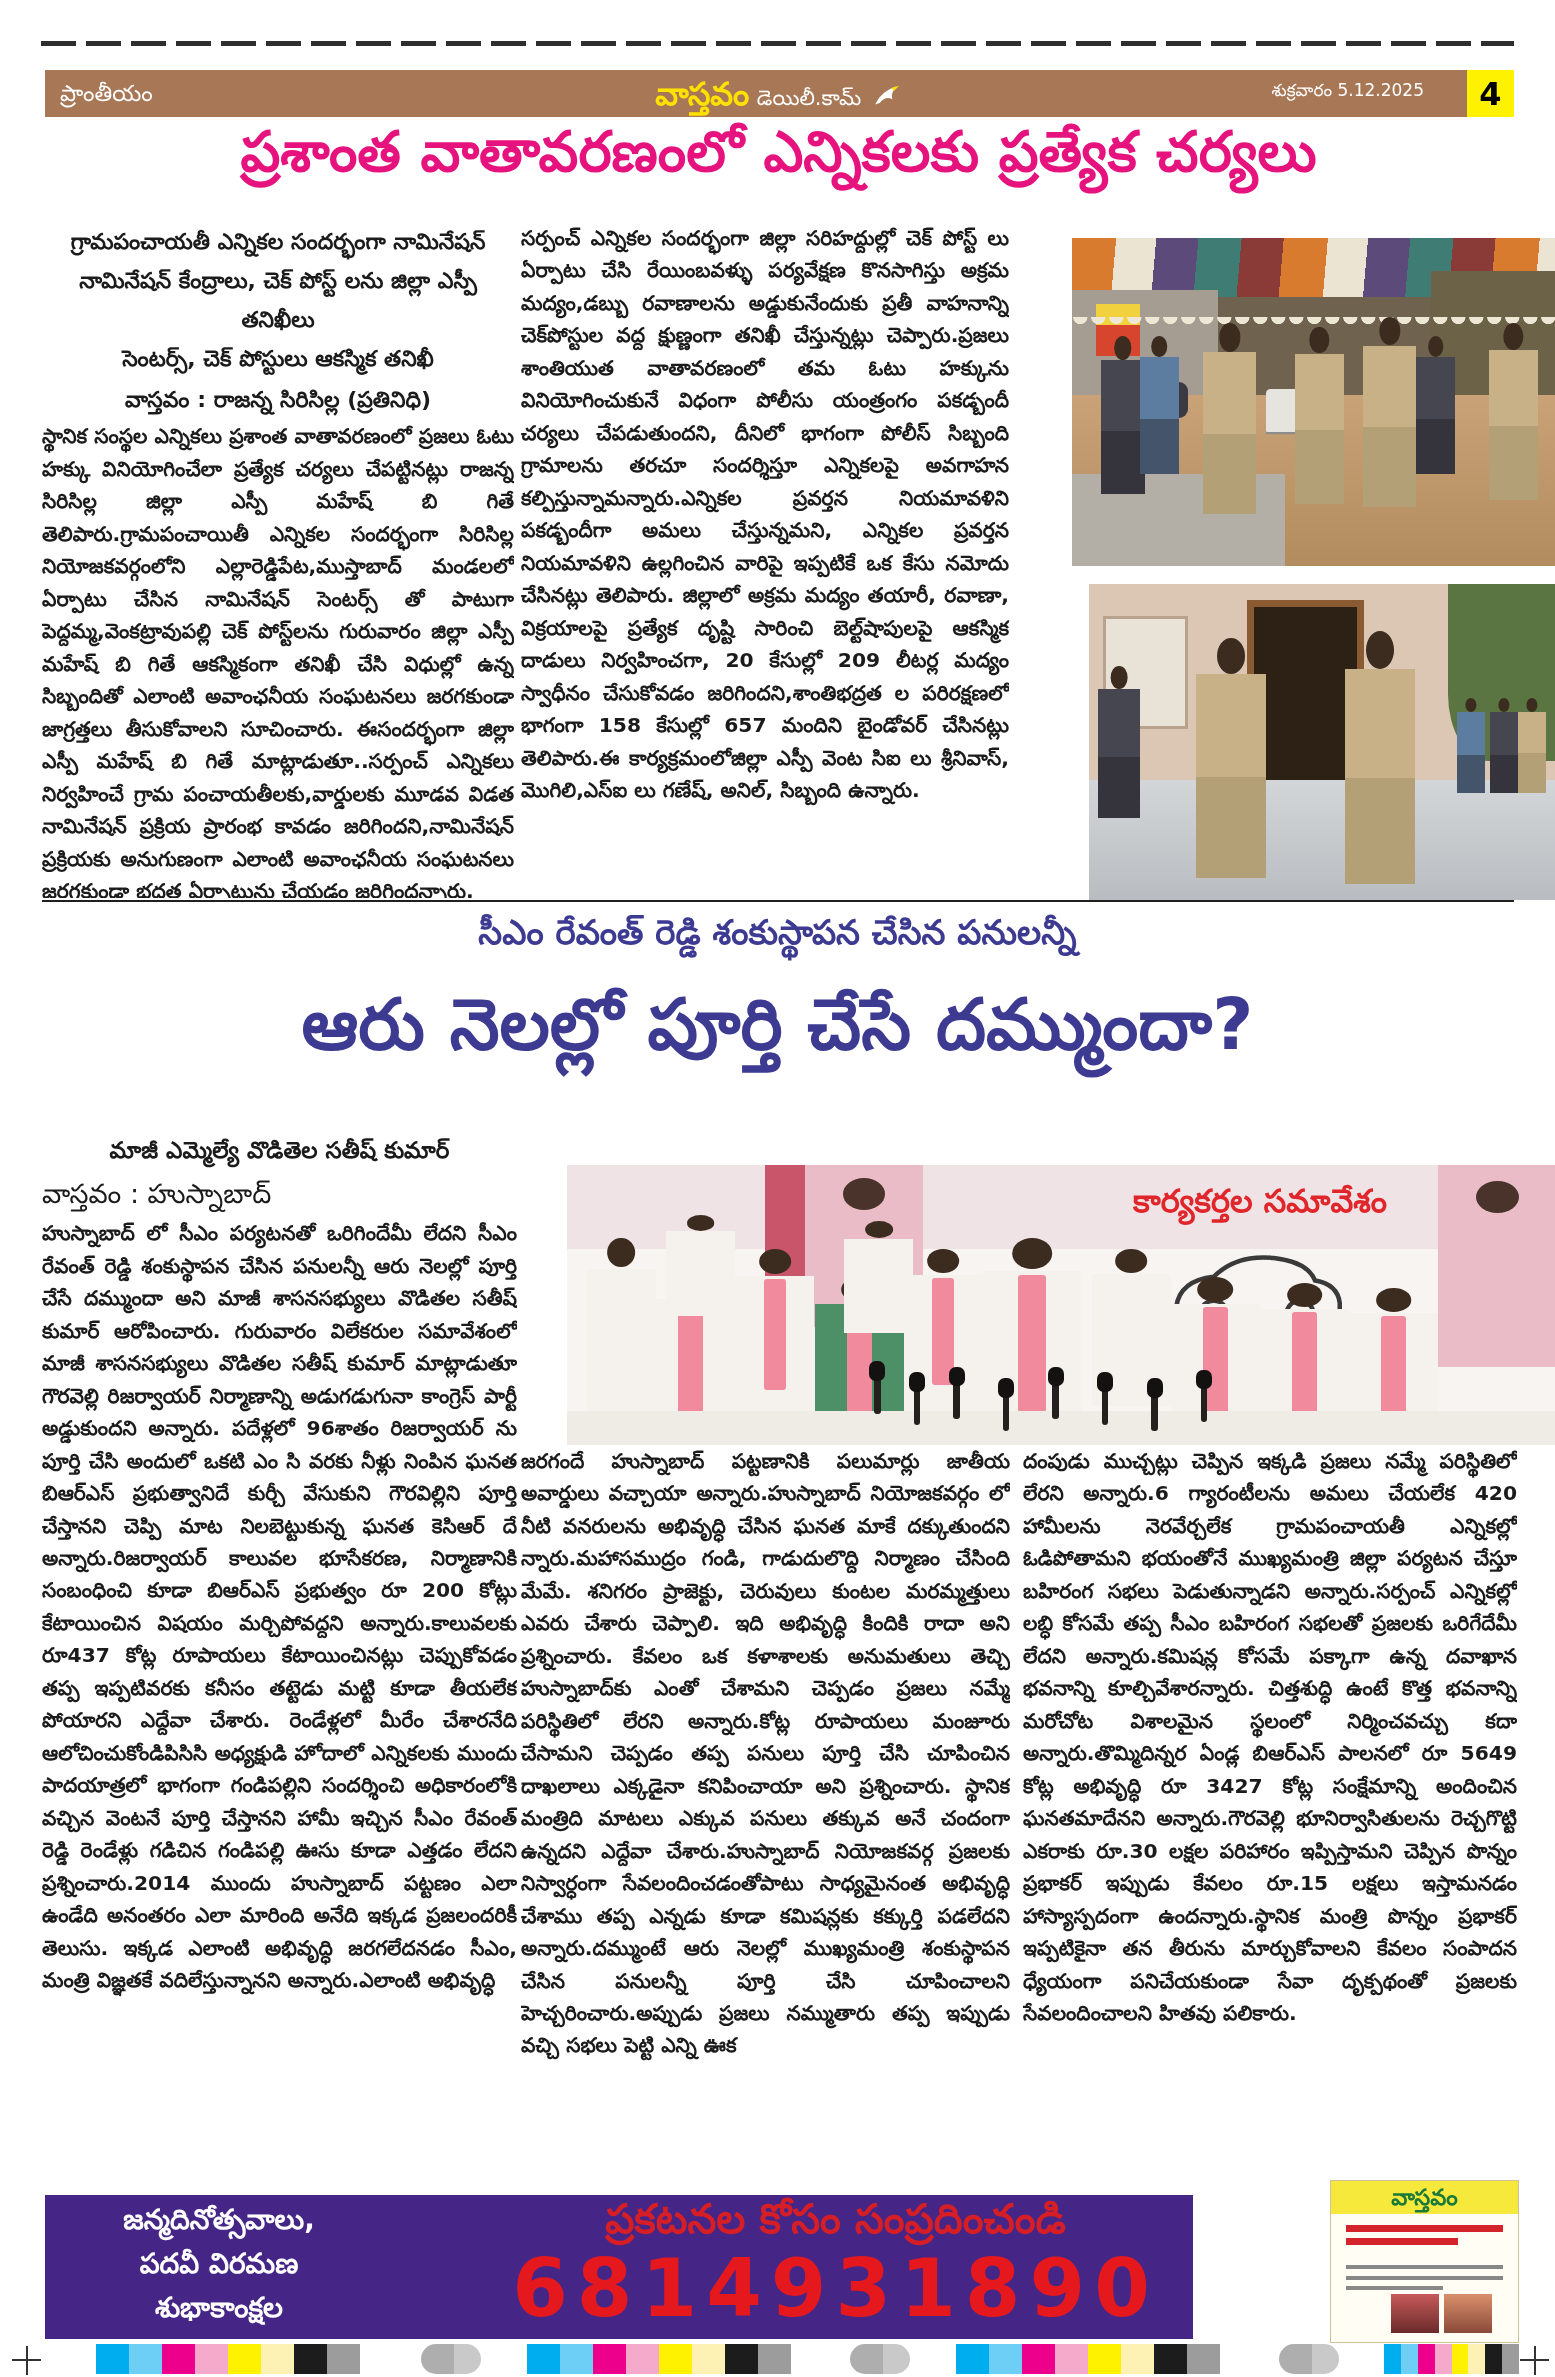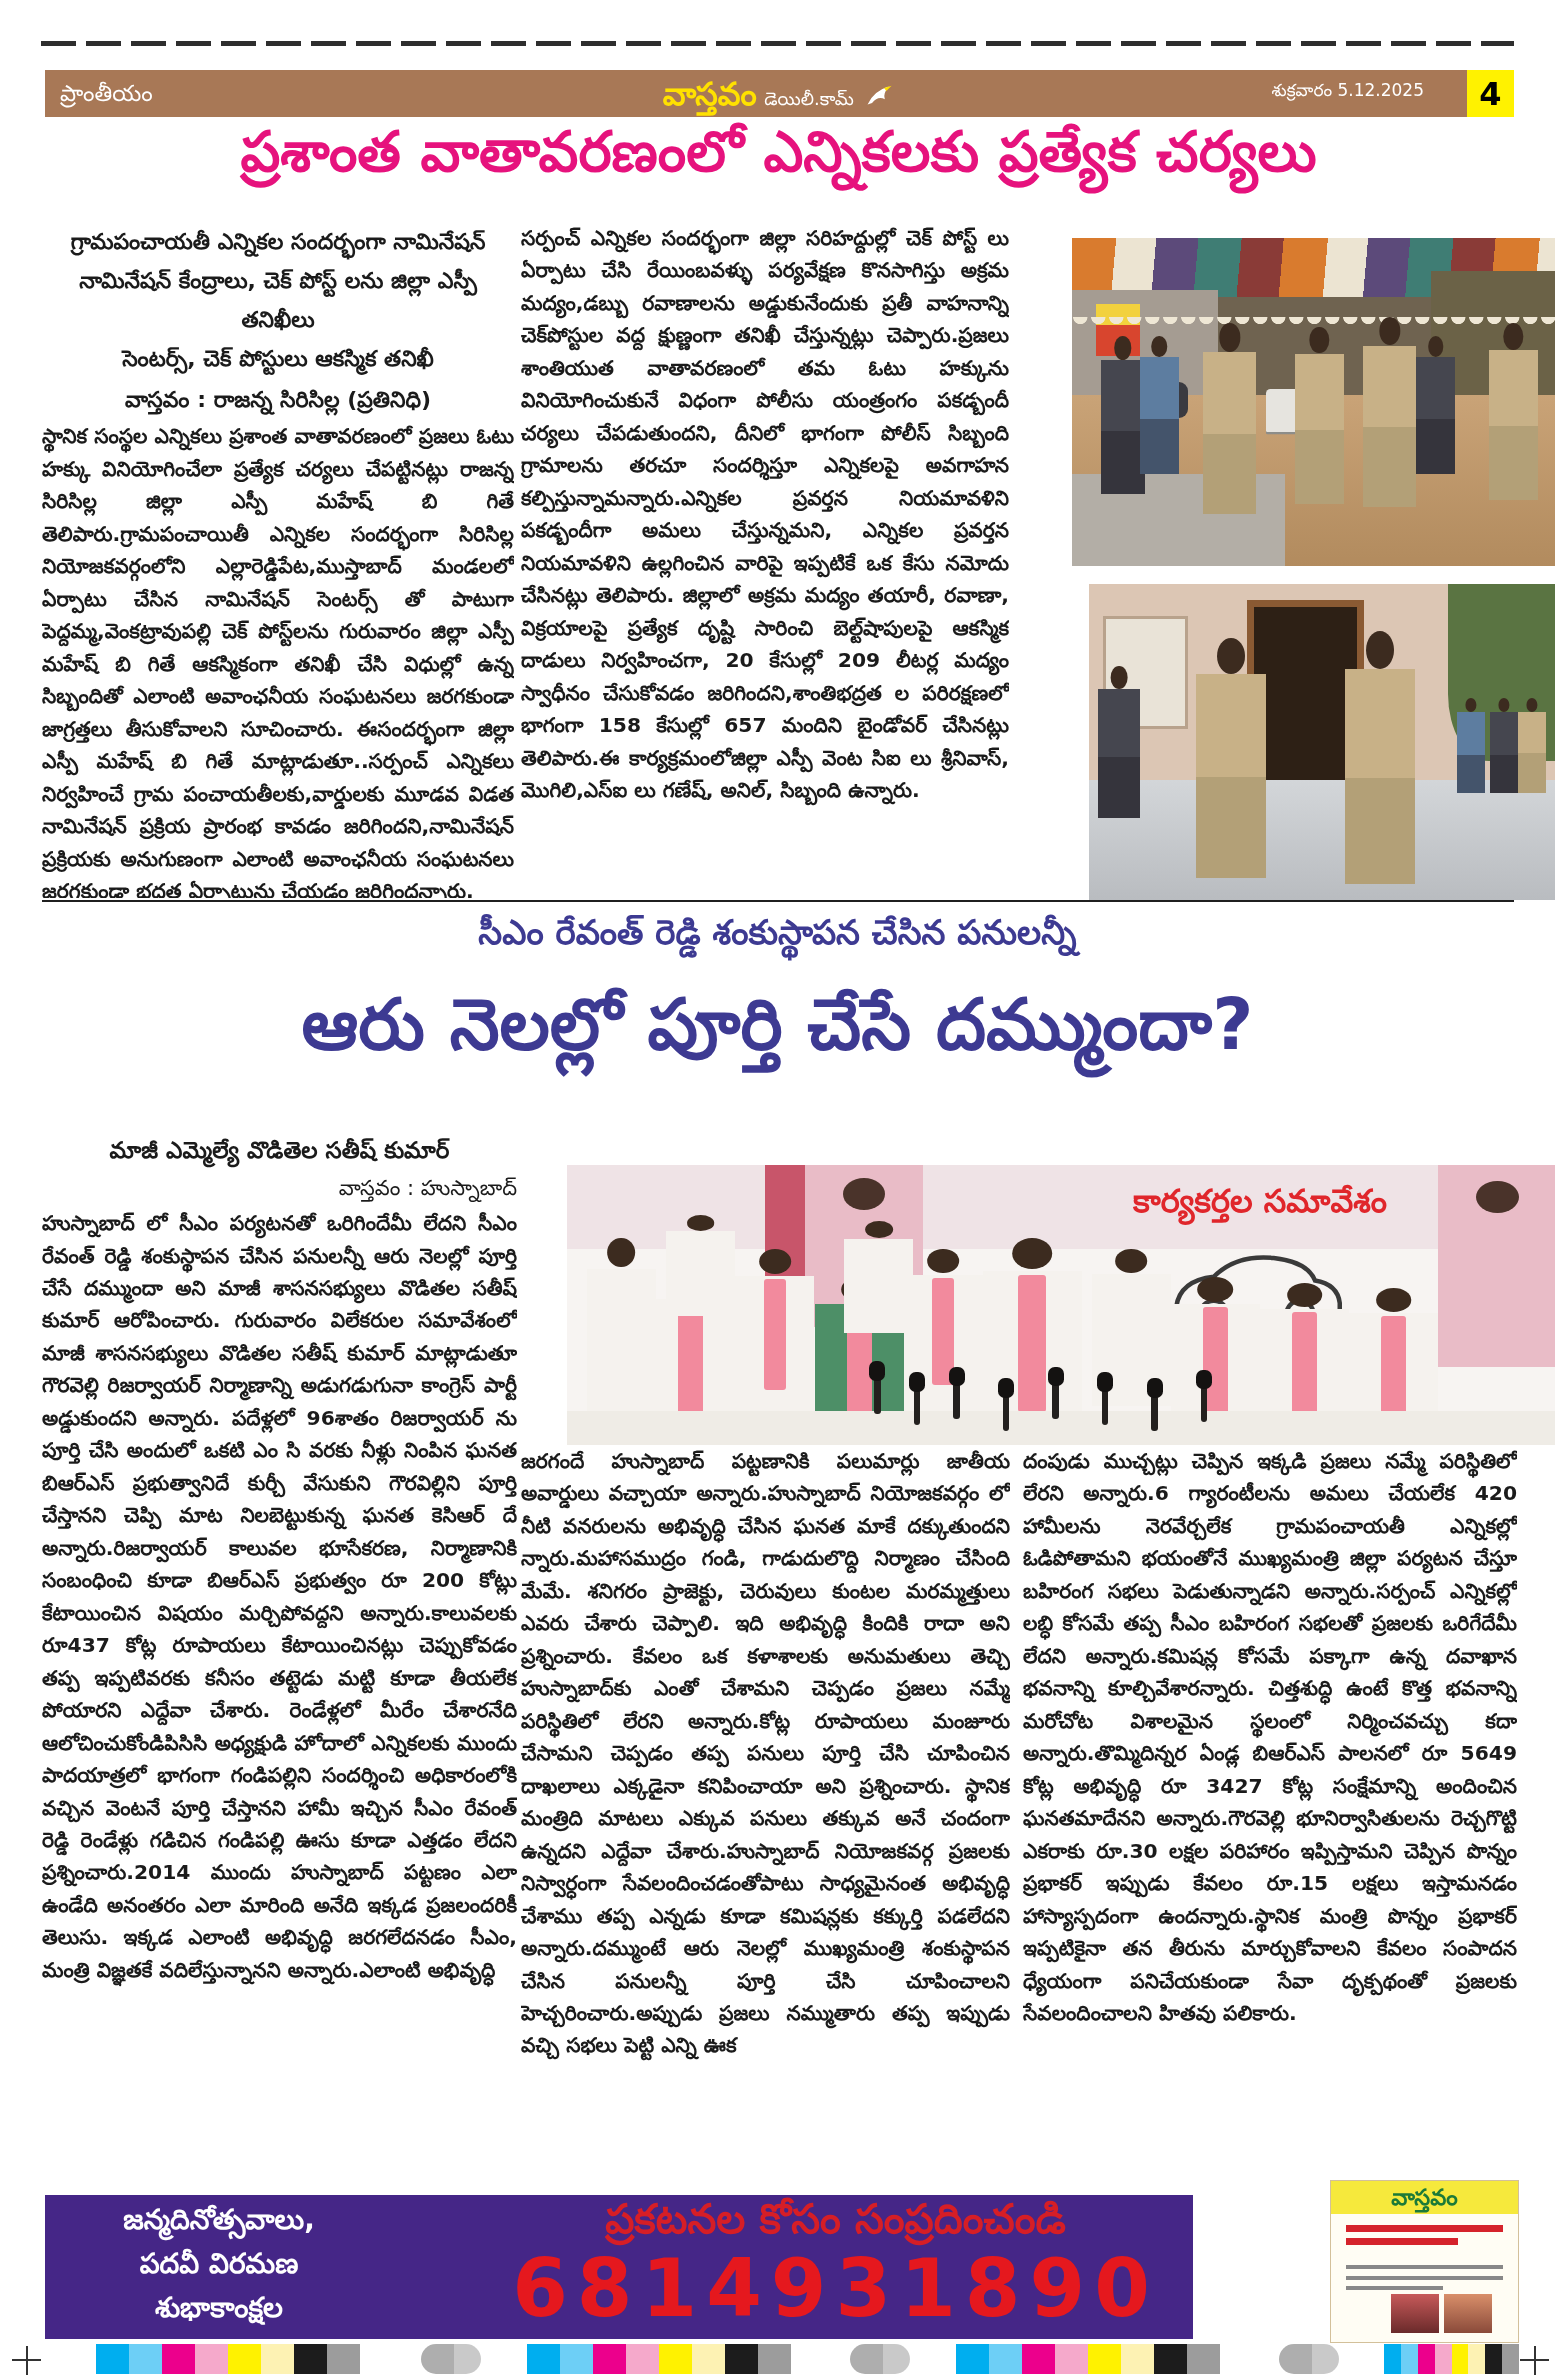--- a/index.html
+++ b/index.html
@@ -9,21 +9,21 @@
   
   .top-dash{position:absolute;left:41px;top:41px;width:1473px;height:4.5px;
     background:repeating-linear-gradient(90deg,#2e2e2e 0 35px,transparent 35px 45px);}
 
   
   .masthead{position:absolute;left:45px;top:70px;width:1469px;height:47px;background:#a87856;}
   .mh-section{position:absolute;left:15px;top:9.8px;font-size:22.6px;color:#fff;}
   .mh-center{position:absolute;left:50%;top:4.5px;transform:translateX(-50%);
     display:flex;align-items:baseline;gap:7.5px;white-space:nowrap;}
   .mh-title{font-size:32px;font-weight:bold;color:#ffe100;}
-  .mh-suffix{font-size:18px;color:#fff;}
+  .mh-suffix{font-size:21px;color:#fff;}
   .bird{position:relative;top:4.5px;}
   .mh-date{position:absolute;right:90px;top:9.8px;font-size:17px;color:#fff;}
   .mh-page{position:absolute;right:0;top:0;width:47px;height:47px;background:#fff200;color:#000;
     font-size:32px;font-weight:bold;display:flex;align-items:center;justify-content:center;}
 
   
   .headline1{position:absolute;left:26px;top:110px;width:1505px;margin:0;text-align:center;
     font-size:56px;line-height:1.5;font-weight:bold;color:#e6127d;}
   .rule{position:absolute;left:42px;top:900px;width:1472px;height:2.3px;background:#1f1f1f;}
   .kicker{position:absolute;left:0;top:912px;width:100%;margin:0;text-align:center;
@@ -33,21 +33,21 @@
 
   
   .col{position:absolute;overflow:hidden;}
   .a1-col1{left:42px;top:222px;width:472px;height:676px;}
   .a1-col2{left:521px;top:222px;width:488px;height:676px;}
   .a2-col1{left:42px;top:1130px;width:475px;height:1029px;}
   .a2-col2{left:521px;top:1445px;width:489px;height:721px;}
   .a2-col3{left:1023px;top:1445px;width:494px;height:579px;}
   .deck-line{font-size:22px;font-weight:bold;text-align:center;line-height:1.78;}
   .byline{font-size:22px;font-weight:bold;text-align:center;line-height:1.9;}
-  .byline-plain{font-size:21px;text-align:right;line-height:1.7;}
+  .byline-plain{font-size:27px;text-align:left;line-height:1.7;}
   .a2-byline-name{font-size:23px;font-weight:bold;text-align:center;line-height:1.8;}
   .body-text{font-size:20.3px;line-height:1.6;text-align:justify;font-weight:bold;}
 
   
   .photo{position:absolute;overflow:hidden;}
   .photo1{left:1032px;top:226px;width:485px;height:328px;background:#ded6c4;}
   .photo2{left:1049px;top:572px;width:466px;height:316px;background:#d9c3b2;}
   .photo3{left:527px;top:1153px;width:990px;height:280px;background:#f3eef0;}
   .abs{position:absolute;}
 

